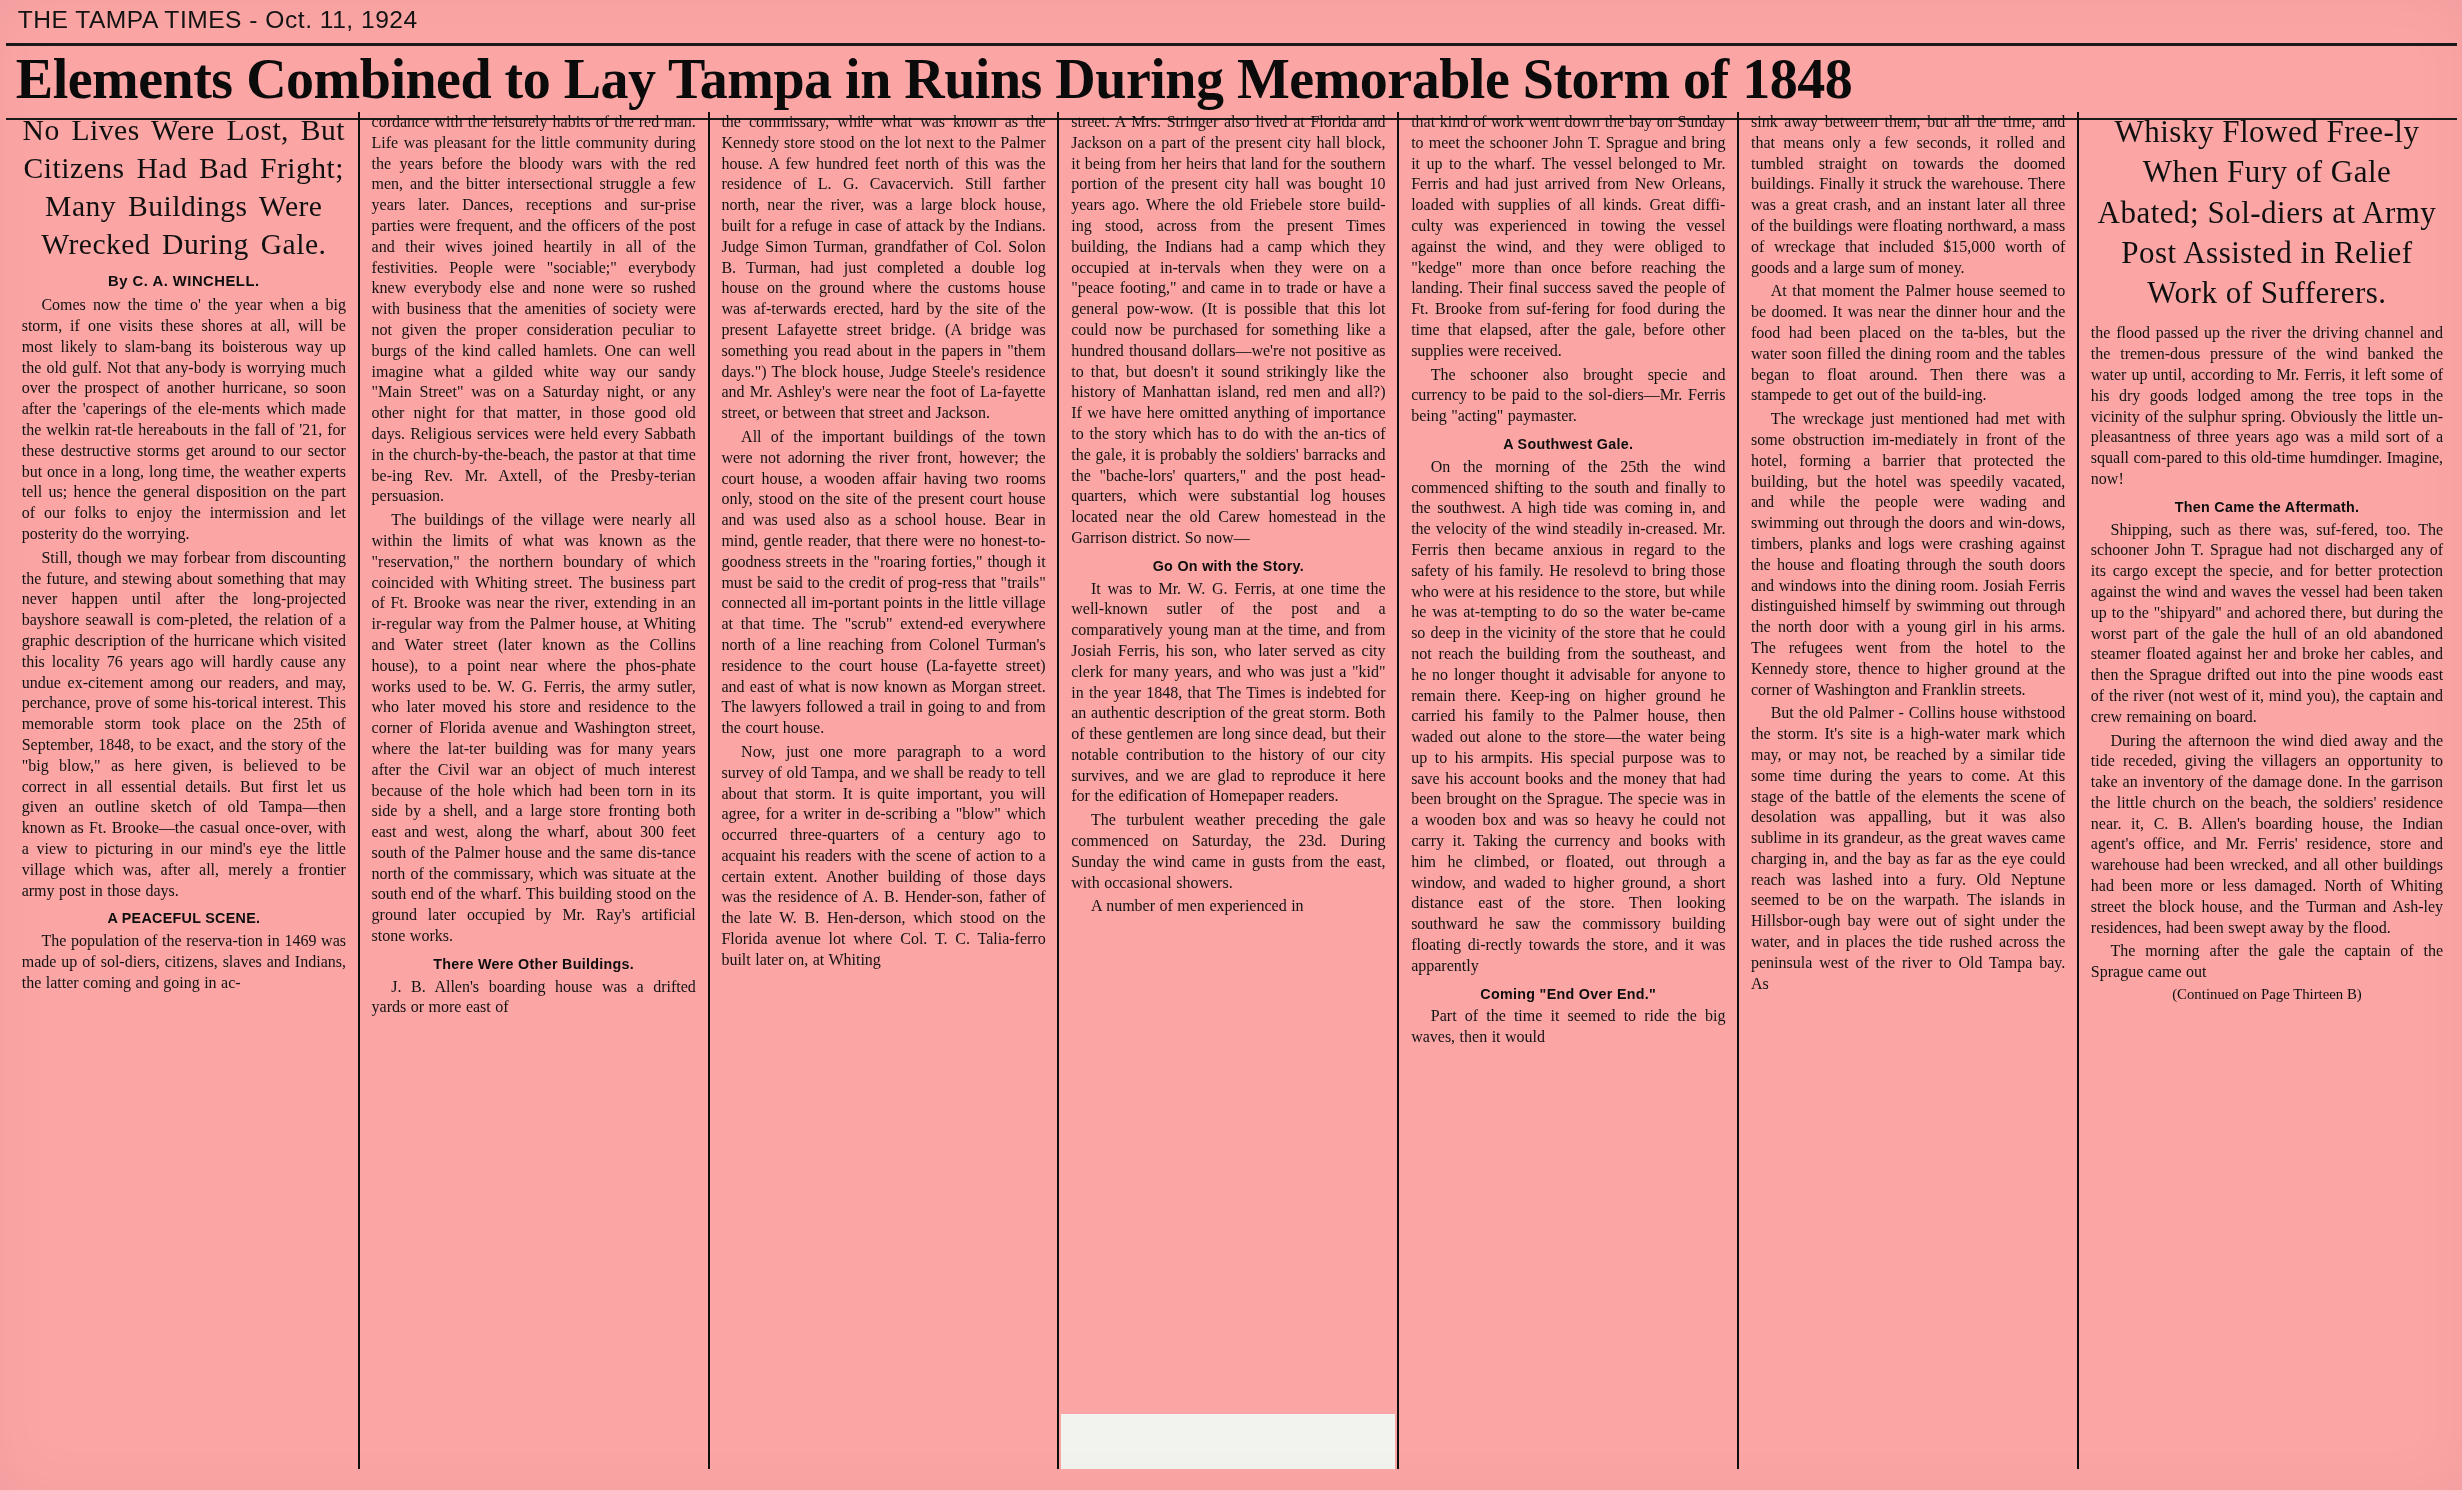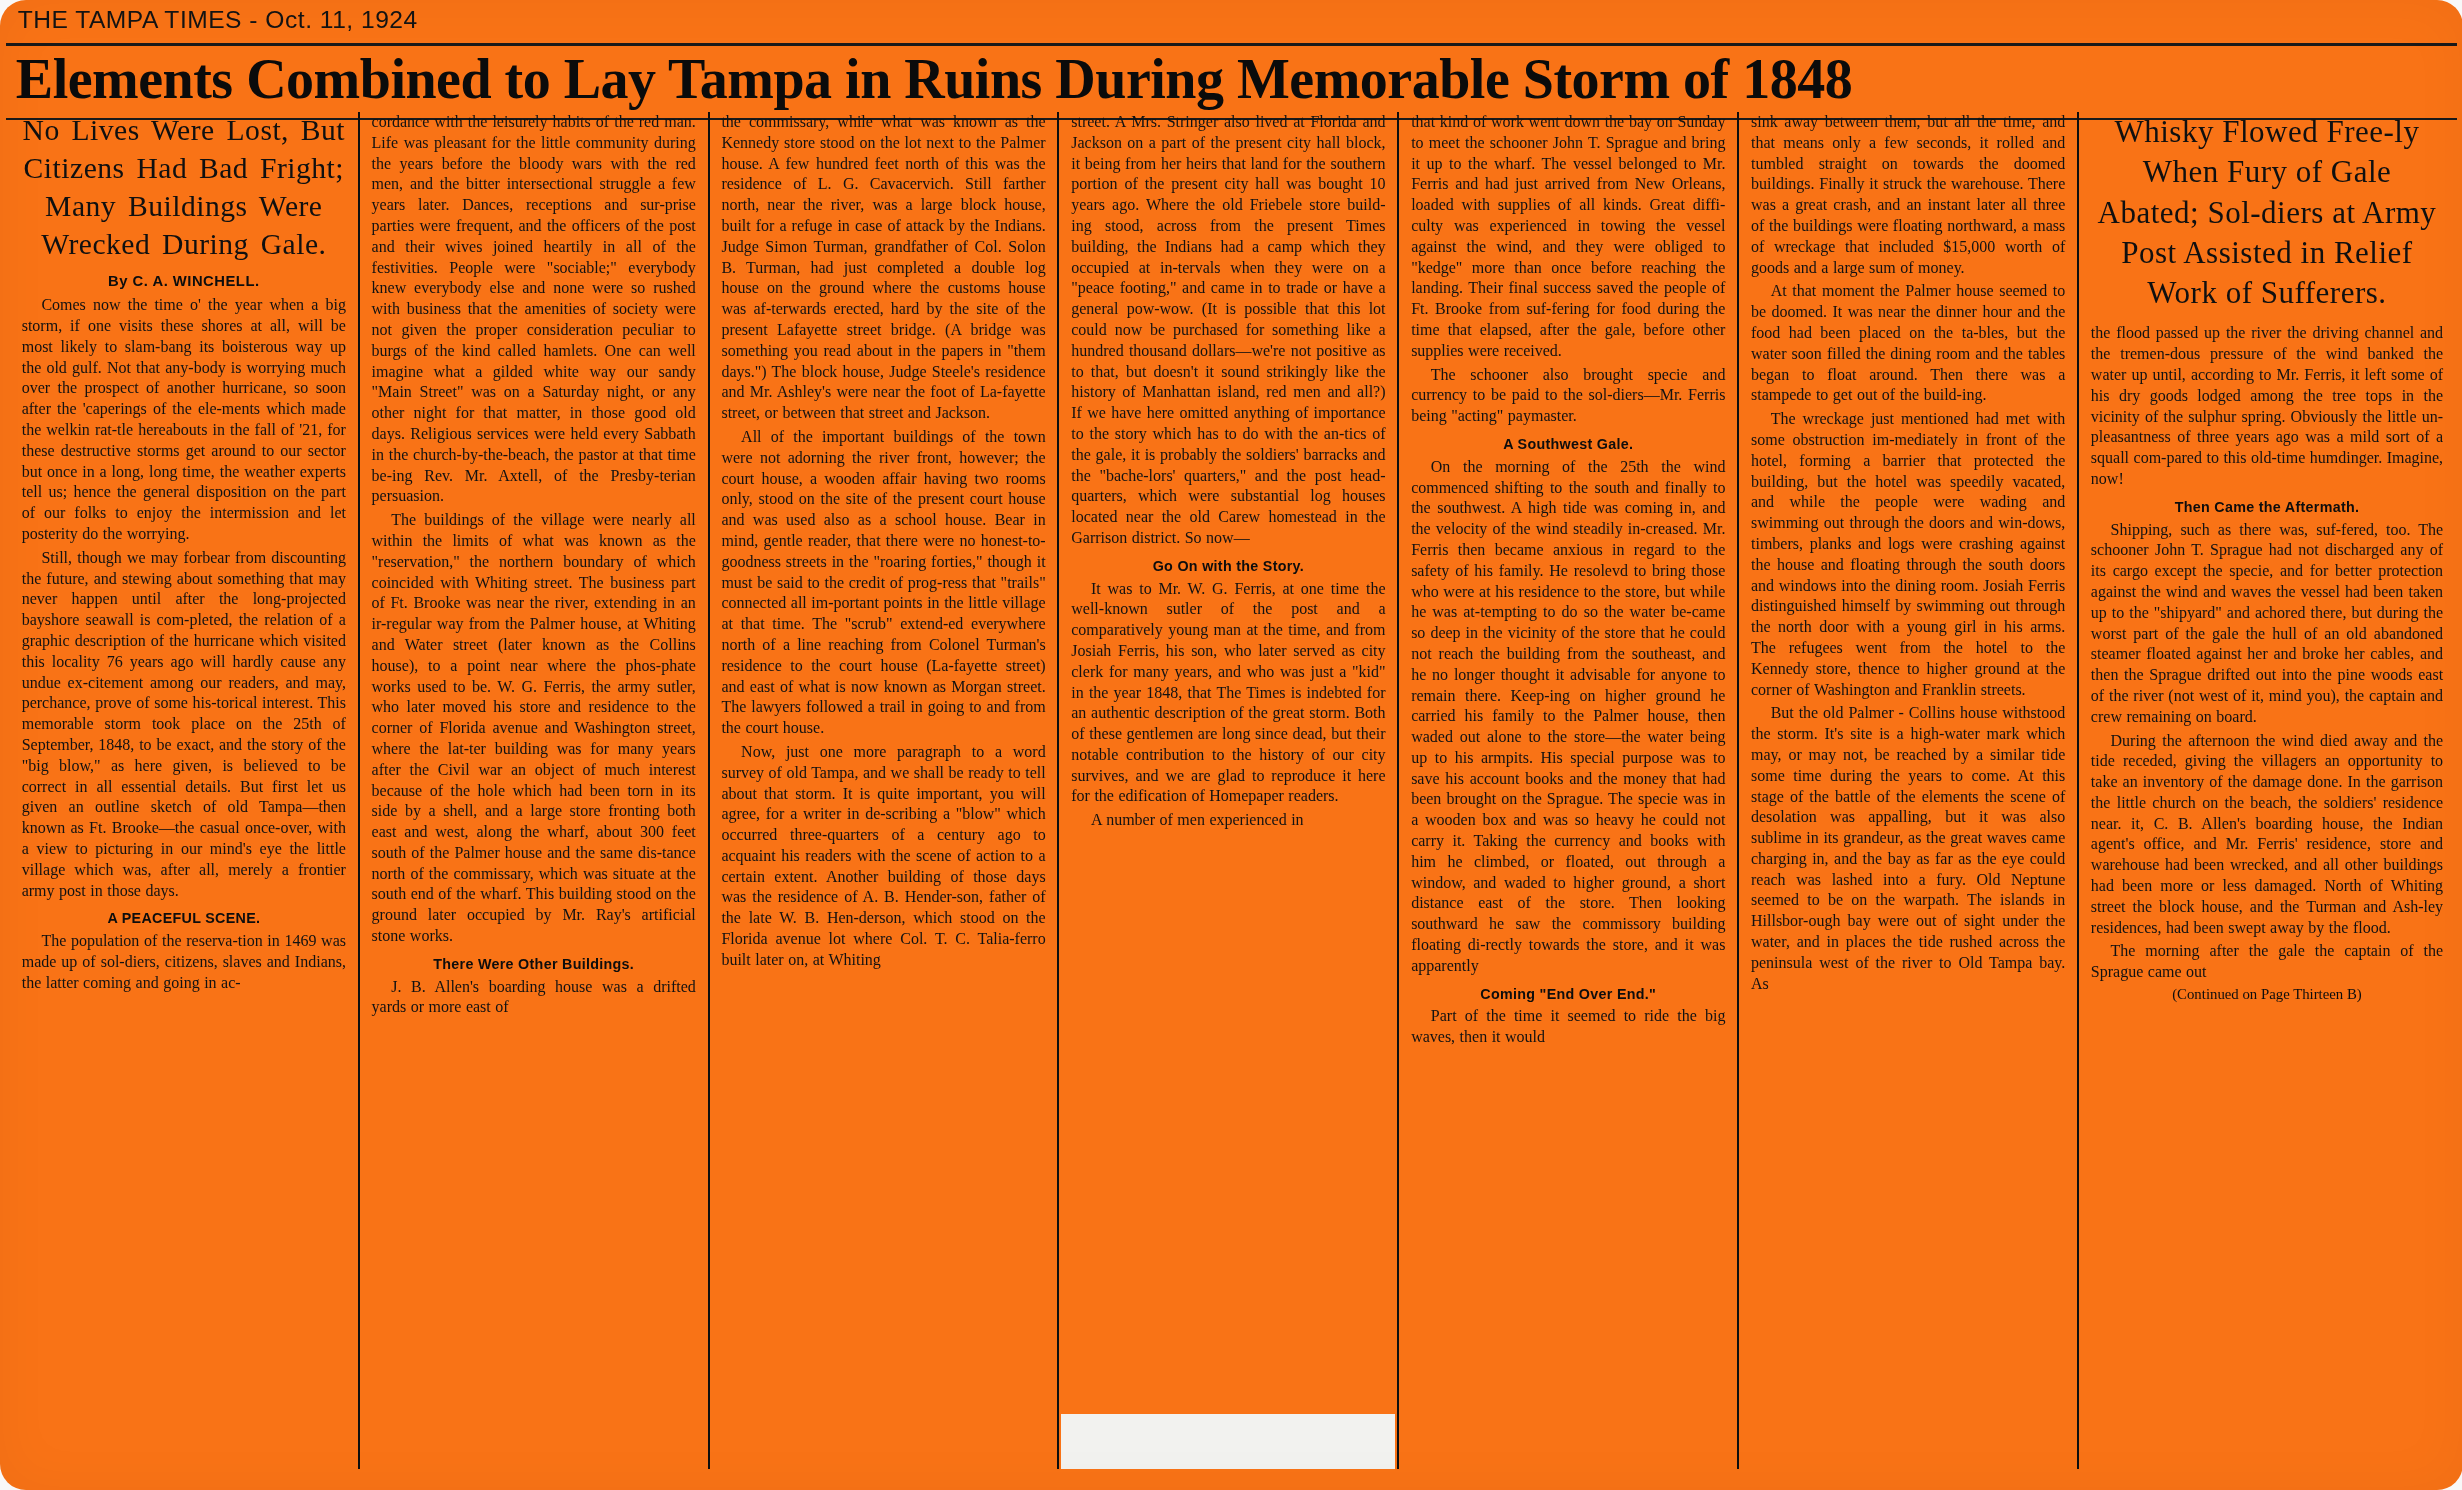--- a/index.html
+++ b/index.html
@@ -12,24 +12,23 @@
     height: 1490px;
     font-family: "Liberation Serif", serif;
     color: #0d0d0d;
     overflow: hidden;
     position: relative;
   }
   .page {
     position: relative;
     width: 2463px;
     height: 1490px;
-    background: #f97316;
+    background: #fca5a5;
     padding: 0;
     box-sizing: border-box;
-    border-radius: 26px;
   }
   
   .masthead {
     position: absolute;
     top: 5.9px;
     left: 17.7px;
     font-family: "Liberation Sans", sans-serif;
     font-size: 24.6px;
     letter-spacing: 0.5px;
     color: #141414;
@@ -190,20 +189,21 @@
     <div class="col col-3">
       <p class="body noind">the commissary, while what was known as the Kennedy store stood on the lot next to the Palmer house. A few hundred feet north of this was the residence of L. G. Cavacervich. Still farther north, near the river, was a large block house, built for a refuge in case of attack by the Indians. Judge Simon Turman, grandfather of Col. Solon B. Turman, had just completed a double log house on the ground where the customs house was af-terwards erected, hard by the site of the present Lafayette street bridge. (A bridge was something you read about in the papers in "them days.") The block house, Judge Steele's residence and Mr. Ashley's were near the foot of La-fayette street, or between that street and Jackson.</p>
       <p class="body">All of the important buildings of the town were not adorning the river front, however; the court house, a wooden affair having two rooms only, stood on the site of the present court house and was used also as a school house. Bear in mind, gentle reader, that there were no honest-to-goodness streets in the "roaring forties," though it must be said to the credit of prog-ress that "trails" connected all im-portant points in the little village at that time. The "scrub" extend-ed everywhere north of a line reaching from Colonel Turman's residence to the court house (La-fayette street) and east of what is now known as Morgan street. The lawyers followed a trail in going to and from the court house.</p>
       <p class="body">Now, just one more paragraph to a word survey of old Tampa, and we shall be ready to tell about that storm. It is quite important, you will agree, for a writer in de-scribing a "blow" which occurred three-quarters of a century ago to acquaint his readers with the scene of action to a certain extent. Another building of those days was the residence of A. B. Hender-son, father of the late W. B. Hen-derson, which stood on the Florida avenue lot where Col. T. C. Talia-ferro built later on, at Whiting</p>
     </div>
 
     <div class="col col-4">
       <p class="body noind">street. A Mrs. Stringer also lived at Florida and Jackson on a part of the present city hall block, it being from her heirs that land for the southern portion of the present city hall was bought 10 years ago. Where the old Friebele store build-ing stood, across from the present Times building, the Indians had a camp which they occupied at in-tervals when they were on a "peace footing," and came in to trade or have a general pow-wow. (It is possible that this lot could now be purchased for something like a hundred thousand dollars—we're not positive as to that, but doesn't it sound strikingly like the history of Manhattan island, red men and all?) If we have here omitted anything of importance to the story which has to do with the an-tics of the gale, it is probably the soldiers' barracks and the "bache-lors' quarters," and the post head-quarters, which were substantial log houses located near the old Carew homestead in the Garrison district. So now—</p>
       <div class="subhead">Go On with the Story.</div>
       <p class="body">It was to Mr. W. G. Ferris, at one time the well-known sutler of the post and a comparatively young man at the time, and from Josiah Ferris, his son, who later served as city clerk for many years, and who was just a "kid" in the year 1848, that The Times is indebted for an authentic description of the great storm. Both of these gentlemen are long since dead, but their notable contribution to the history of our city survives, and we are glad to reproduce it here for the edification of Homepaper readers.</p>
+      <p class="body">The turbulent weather preceding the gale commenced on Saturday, the 23d. During Sunday the wind came in gusts from the east, with occasional showers.</p>
       <p class="body">A number of men experienced in</p>
       <div class="whitebox"></div>
     </div>
 
     <div class="col col-5">
       <p class="body noind">that kind of work went down the bay on Sunday to meet the schooner John T. Sprague and bring it up to the wharf. The vessel belonged to Mr. Ferris and had just arrived from New Orleans, loaded with supplies of all kinds. Great diffi-culty was experienced in towing the vessel against the wind, and they were obliged to "kedge" more than once before reaching the landing. Their final success saved the people of Ft. Brooke from suf-fering for food during the time that elapsed, after the gale, before other supplies were received.</p>
       <p class="body">The schooner also brought specie and currency to be paid to the sol-diers—Mr. Ferris being "acting" paymaster.</p>
       <div class="subhead">A Southwest Gale.</div>
       <p class="body">On the morning of the 25th the wind commenced shifting to the south and finally to the southwest. A high tide was coming in, and the velocity of the wind steadily in-creased. Mr. Ferris then became anxious in regard to the safety of his family. He resolevd to bring those who were at his residence to the store, but while he was at-tempting to do so the water be-came so deep in the vicinity of the store that he could not reach the building from the southeast, and he no longer thought it advisable for anyone to remain there. Keep-ing on higher ground he carried his family to the Palmer house, then waded out alone to the store—the water being up to his armpits. His special purpose was to save his account books and the money that had been brought on the Sprague. The specie was in a wooden box and was so heavy he could not carry it. Taking the currency and books with him he climbed, or floated, out through a window, and waded to higher ground, a short distance east of the store. Then looking southward he saw the commissory building floating di-rectly towards the store, and it was apparently</p>
       <div class="subhead">Coming "End Over End."</div>

